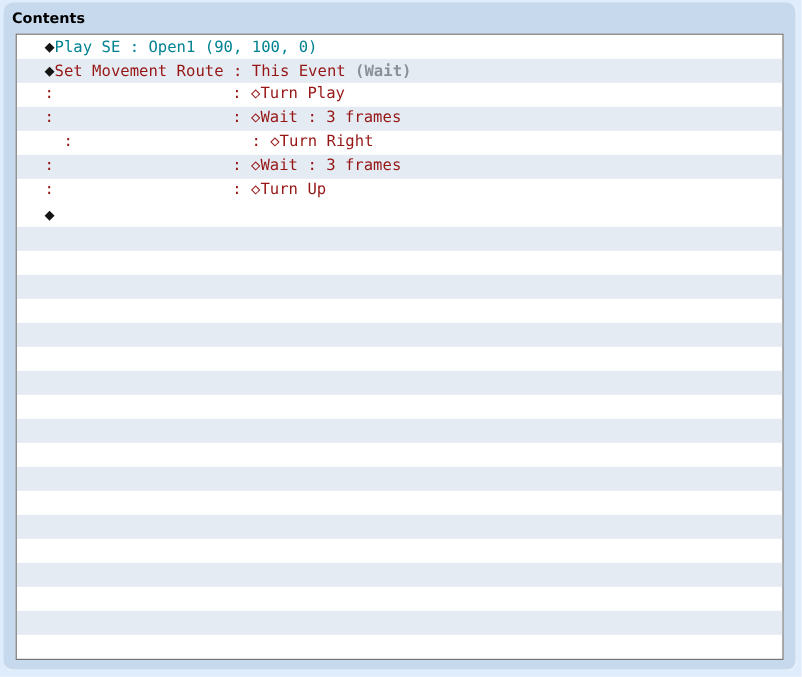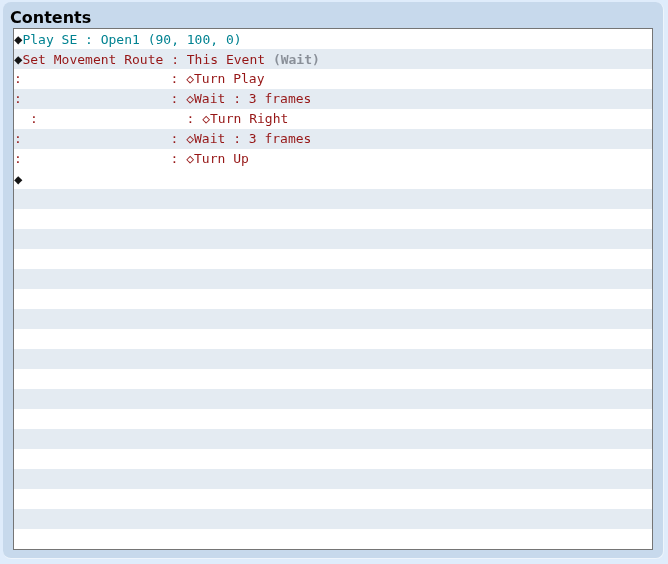--- a/index.html
+++ b/index.html
@@ -13,32 +13,33 @@
     position: absolute; left: 3px; top: 2px;
     width: 660px; height: 556px;
     background: var(--panel-bg, #c7d9ec);
     border-radius: 8px;
     border-right: 1px solid #eef5fc;
     border-bottom: 1px solid #eef5fc;
   }
   .panel-title {
     position: absolute; left: 7px; top: 6px;
     font-family: "DejaVu Sans", "Liberation Sans", sans-serif;
-    font-weight: bold; font-size: 16px; color: #000000;
+    font-weight: bold; font-size: 12px; color: #000000;
   }
   .listbox {
     position: absolute; left: 10px; top: 26px;
     width: 640px; height: 522px;
     box-sizing: border-box;
     background: var(--list-bg, #ffffff);
     border: 1px solid var(--list-border, #757575);
     overflow: hidden;
   }
   .row {
     height: 20px; line-height: 20px;
+    padding-left: 23px;
     font-family: "DejaVu Sans Mono", monospace;
     font-size: 13px;
     white-space: pre;
   }
   .row.stripe { background: var(--stripe, #e4ebf2); }
   .diamond { font-size: 14px; }
 </style>
 </head>
 <body style="--outer-bg: #dfecfb; --panel-bg: #c7d9ec; --stripe: #e4ebf2; --list-bg: #ffffff; --list-border: #757575;">
 

